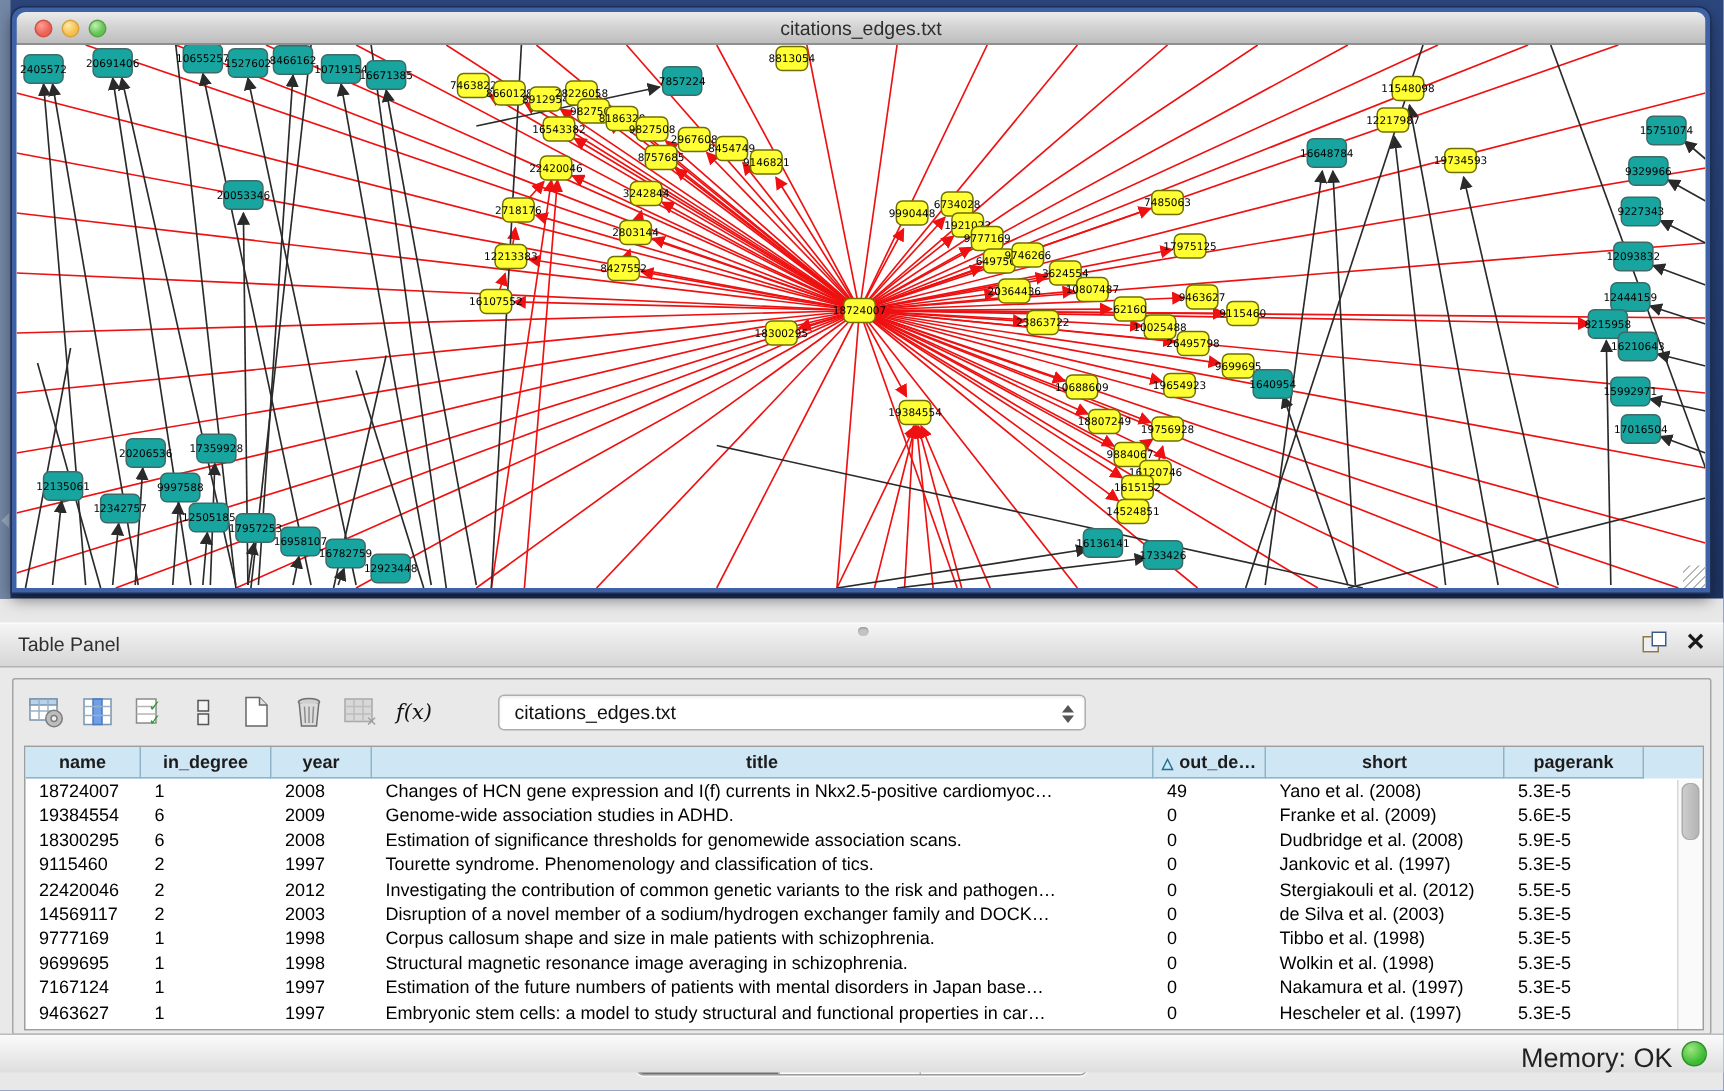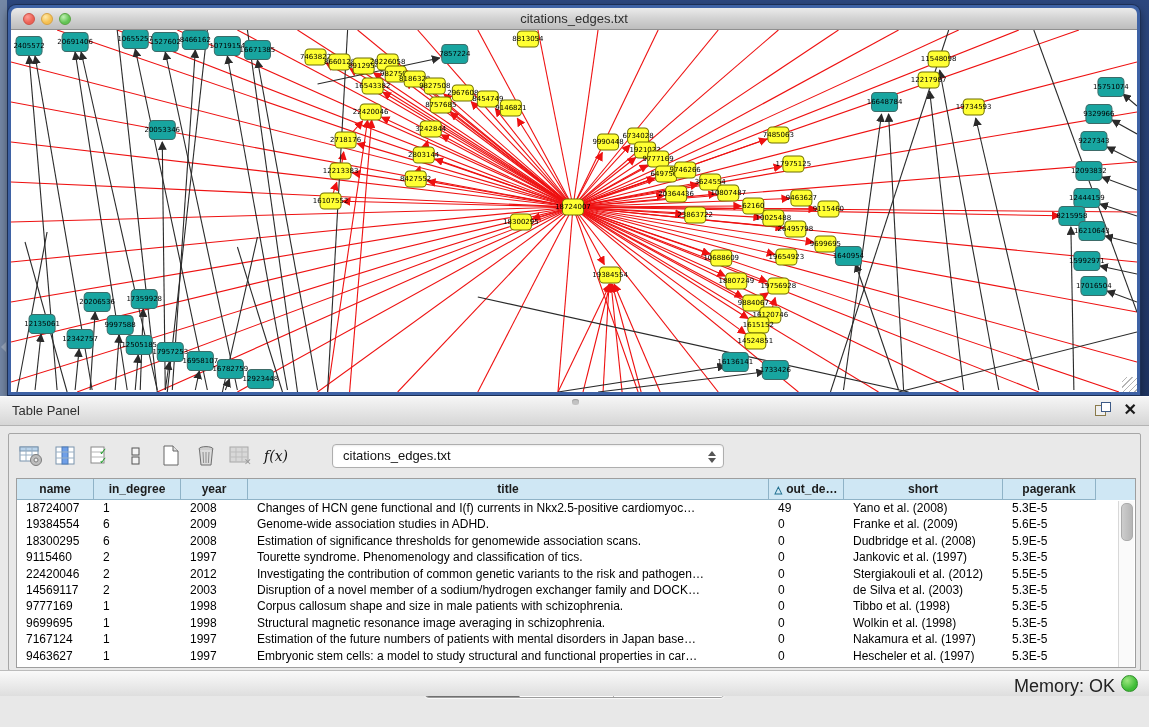--- a/index.html
+++ b/index.html
@@ -20,21 +20,21 @@
   .tl{position:absolute;top:5px;width:12px;height:12px;border-radius:50%;box-sizing:border-box;}
   .tl.red{left:12px;background:radial-gradient(circle at 35% 30%,#ff9d96,#ec6255 60%);border:1px solid #ce5046;}
   .tl.yel{left:30px;background:radial-gradient(circle at 35% 30%,#ffe9a8,#f5bf4f 60%);border:1px solid #d6a243;}
   .tl.grn{left:48px;background:radial-gradient(circle at 35% 30%,#c0f0b2,#62c454 60%);border:1px solid #58a343;}
   #wtitle{text-align:center;font-size:13px;line-height:21px;color:#2e2e2e;}
   #canvas{position:relative;width:1126px;height:362px;background:#ffffff;overflow:hidden;}
   #graph{display:block;}
   #grip{position:absolute;right:0;bottom:0;width:15px;height:15px;
     background:repeating-linear-gradient(135deg,transparent 0 3px,#b5b5b5 3px 4px);}
   
-  #tablepanel{position:absolute;left:0;top:396px;width:1149px;height:300px;background:#e9e9e9;}
+  #tablepanel{position:absolute;left:0;top:415px;width:1149px;height:300px;background:#e9e9e9;}
   .tp-header{height:28px;background:linear-gradient(180deg,#f5f5f5,#d6d6d6);
     border-top:1px solid #fbfbfb;border-bottom:1px solid #b3b3b3;position:relative;}
   .tp-title{font-size:13px;color:#2f2f2f;line-height:27px;padding-left:12px;}
   .tp-dimple{position:absolute;left:572px;top:2px;width:7px;height:6px;border-radius:3px;
     background:#c3c3c3;box-shadow:inset 0 1px 1px #9c9c9c;}
   .tp-hicons{position:absolute;right:12px;top:5px;display:flex;gap:14px;align-items:center;}
   .float-ic{position:relative;width:15px;height:15px;}
   .float-ic .sq1{position:absolute;left:0;top:3px;width:9px;height:9px;border:1.5px solid #8a7a4a;background:#efefef;}
   .float-ic .sq2{position:absolute;left:6px;top:0;width:8px;height:8px;border:1.5px solid #3d5a86;background:#fff;}
   .close-ic{font-size:16px;font-weight:bold;color:#1a1a1a;line-height:15px;}
@@ -708,21 +708,21 @@
           <div class="hcell c3">title</div>
           <div class="hcell c4"><span class="sortmark">△</span>out_de…</div>
           <div class="hcell c5">short</div>
           <div class="hcell c6">pagerank</div>
         </div>
       <div id="tbody">
           <div class="trow">
             <div class="tcell c0">18724007</div>
             <div class="tcell c1">1</div>
             <div class="tcell c2">2008</div>
-            <div class="tcell c3">Changes of HCN gene functional and I(f) currents in Nkx2.5-positive cardiomyoc…</div>
+            <div class="tcell c3">Changes of HCN gene expression and I(f) currents in Nkx2.5-positive cardiomyoc…</div>
             <div class="tcell c4">49</div>
             <div class="tcell c5">Yano et al. (2008)</div>
             <div class="tcell c6">5.3E-5</div>
           </div>
           <div class="trow">
             <div class="tcell c0">19384554</div>
             <div class="tcell c1">6</div>
             <div class="tcell c2">2009</div>
             <div class="tcell c3">Genome-wide association studies in ADHD.</div>
             <div class="tcell c4">0</div>

